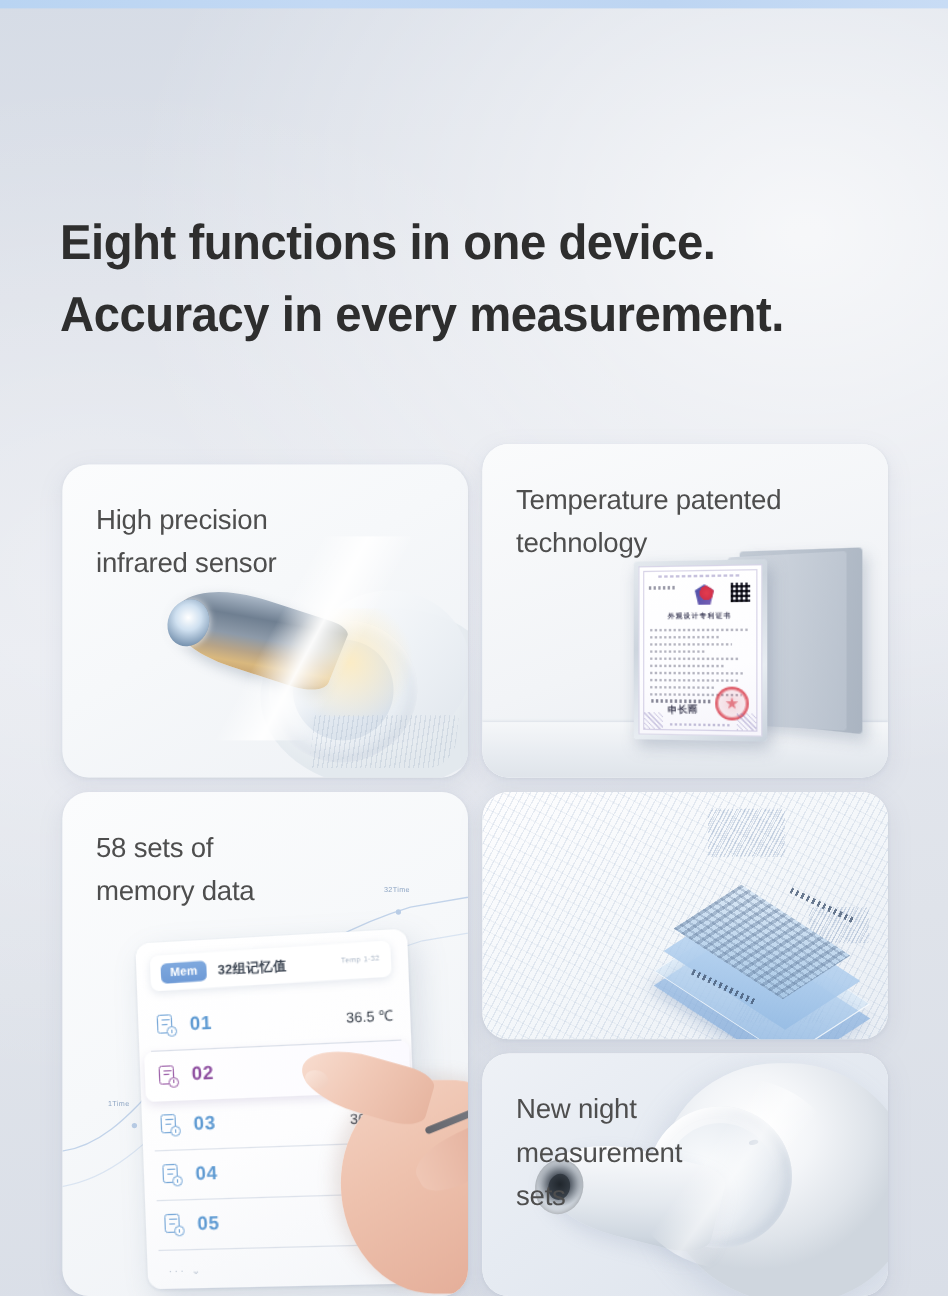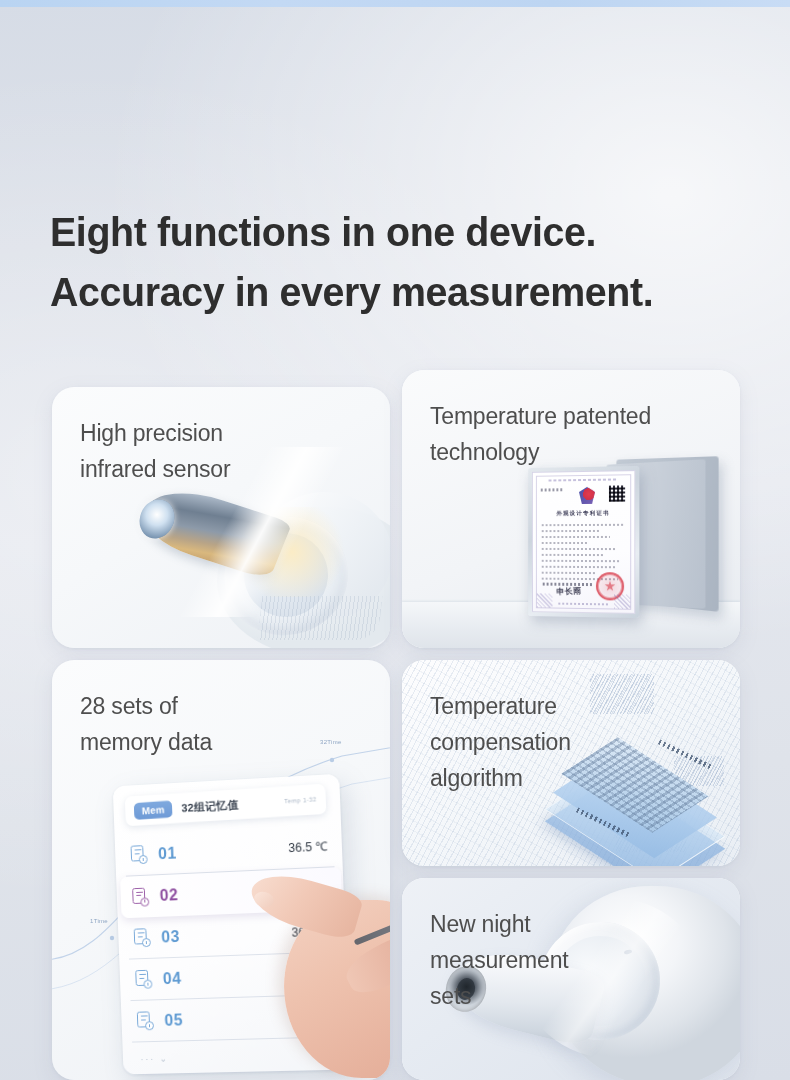--- a/index.html
+++ b/index.html
@@ -19,21 +19,21 @@
       radial-gradient(100% 60% at 10% 45%, rgba(255,255,255,.35) 0%, rgba(255,255,255,0) 65%),
       linear-gradient(175deg,#d6dce6 0%, #dde1e9 22%, #e4e7ee 48%, #dfe3ea 72%, #d9dee7 100%);
   }
   #topstrip {
     position:absolute; left:0; top:0; width:790px; height:7px;
     background:linear-gradient(90deg,#b9d4f2 0%, #c3d9f4 35%, #bdd5f2 70%, #c8dcf5 100%);
   }
 
   
   #headline {
-    position:absolute; left:50px; top:172px; width:740px;margin-top:30px;
+    position:absolute; left:50px; top:172px; width:740px;
   }
   #headline div {
     font-size:41px;
     line-height:60px;
     font-weight:700;
     color:#2e2e2e;
     letter-spacing:-0.4px;
     transform:scaleX(.96);
     transform-origin:left center;
     white-space:nowrap;
@@ -605,42 +605,39 @@
     </div>
 
     <div class="hand">
       <div class="palm"></div>
       <div class="thumb"></div>
       <div class="pen"></div>
       <div class="finger"></div>
       <div class="nail"></div>
     </div>
 
-    <div class="title">28 sets of
+    <div class="title">58 sets of
 memory data</div>
   </div>
 
   <div class="card" id="card-chip">
     <div class="pcb"></div>
     <div class="pcb-block" style="left:188px; top:14px; width:64px; height:40px;"></div>
     <div class="pcb-block" style="left:214px; top:158px; width:70px; height:34px;"></div>
     <div class="pcb-block" style="left:272px; top:96px; width:50px; height:30px;"></div>
 
     <div class="chip">
       <div class="chip-layer iso chip-base" style="top:58px;"></div>
       <div class="chip-layer iso chip-glass" style="top:46px;"></div>
       <div class="chip-layer iso chip-mid" style="top:34px; left:6px; width:118px; height:118px;"></div>
       <div class="chip-layer iso chip-top" style="top:20px; left:12px; width:106px; height:106px;"></div>
       <div class="chip-pins" style="left:86px; top:40px; transform:rotate(26deg);"></div>
       <div class="chip-pins" style="left:4px; top:108px; transform:rotate(26deg);"></div>
     </div>
 
-    <div class="title">Temperature
-compensation
-algorithm</div>
   </div>
 
   <div class="card" id="card-night">
     <div class="scene">
       <div class="nb-body"></div>
       <div class="nb-collar"></div>
       <div class="nb-collar2"></div>
       <div class="nb-dot"></div>
       <div class="nb-cone"></div>
       <div class="nb-tip"></div>

